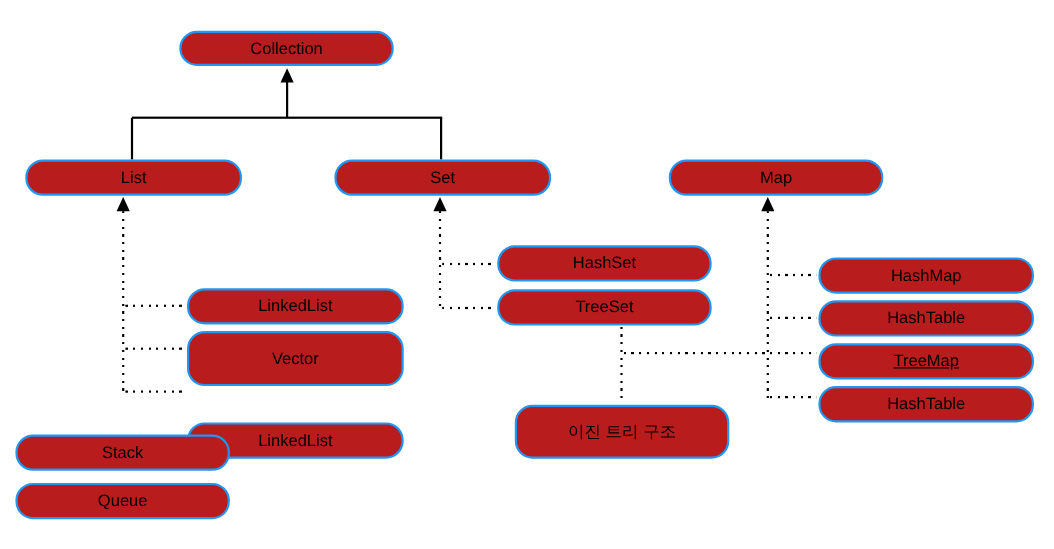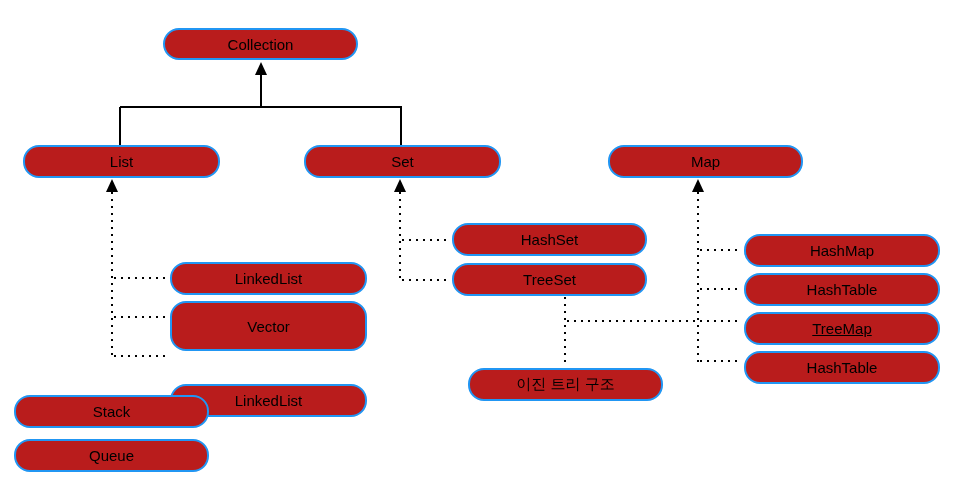--- a/index.html
+++ b/index.html
@@ -56,21 +56,21 @@
 <div class="canvas">
     <div class="node" style="left: 163px; top: 28px; width: 195px; height: 32px;">Collection</div>
     <div class="node" style="left: 23px; top: 145px; width: 197px; height: 33px;">List</div>
     <div class="node" style="left: 304px; top: 145px; width: 197px; height: 33px;">Set</div>
     <div class="node" style="left: 608px; top: 145px; width: 195px; height: 33px;">Map</div>
     <div class="node" style="left: 170px; top: 262px; width: 197px; height: 33px;">LinkedList</div>
     <div class="node" style="left: 170px; top: 301px; width: 197px; height: 50px;">Vector</div>
     <div class="node" style="left: 170px; top: 340px; width: 197px; height: 33px; margin-top: 44px;">LinkedList</div>
     <div class="node" style="left: 452px; top: 223px; width: 195px; height: 33px;">HashSet</div>
     <div class="node" style="left: 452px; top: 263px; width: 195px; height: 33px;">TreeSet</div>
-    <div class="node" style="left: 468px; top: 368px; width: 195px; height: 33px;">이진 트리 구조</div>
+    <div class="node" style="left: 468px; top: 368px; width: 195px; height: 49px;">이진 트리 구조</div>
     <div class="node" style="left: 744px; top: 234px; width: 196px; height: 33px;">HashMap</div>
     <div class="node" style="left: 744px; top: 273px; width: 196px; height: 33px; text-align: center;">HashTable</div>
     <div class="node" style="left: 744px; top: 312px; width: 196px; height: 33px; text-decoration: underline;">TreeMap</div>
     <div class="node" style="left: 744px; top: 351px; width: 196px; height: 33px;">HashTable</div>
     <div class="node" style="left: 14px; top: 395px; width: 195px; height: 33px;">Stack</div>
     <div class="node" style="left: 14px; top: 439px; width: 195px; height: 33px;">Queue</div>
     <div class="line h solid" style="left: 120px; top: 106px; width: 282px;"></div>
     <div class="line v solid" style="left: 260px; top: 74px; height: 33px;"></div>
     <div class="line v solid" style="left: 119px; top: 107px; height: 38px;"></div>
     <div class="line v solid" style="left: 400px; top: 107px; height: 38px;"></div>

